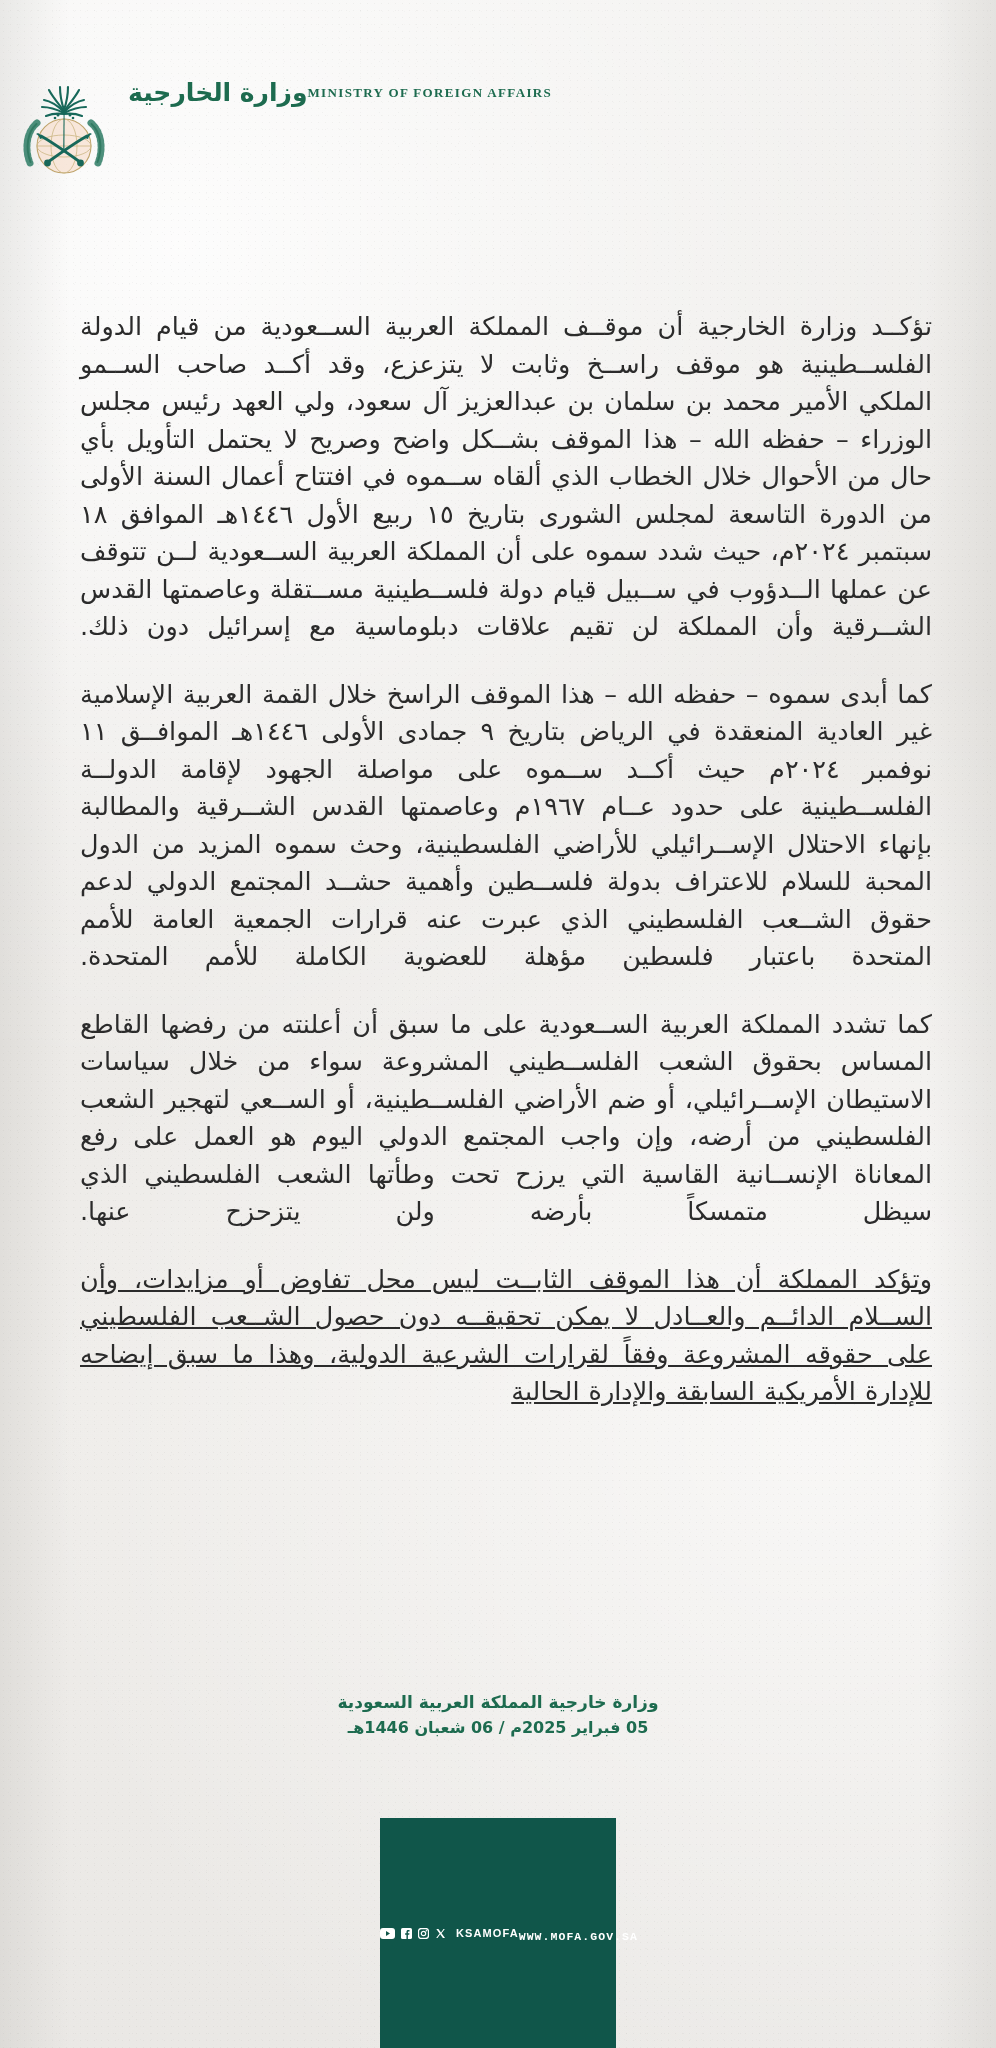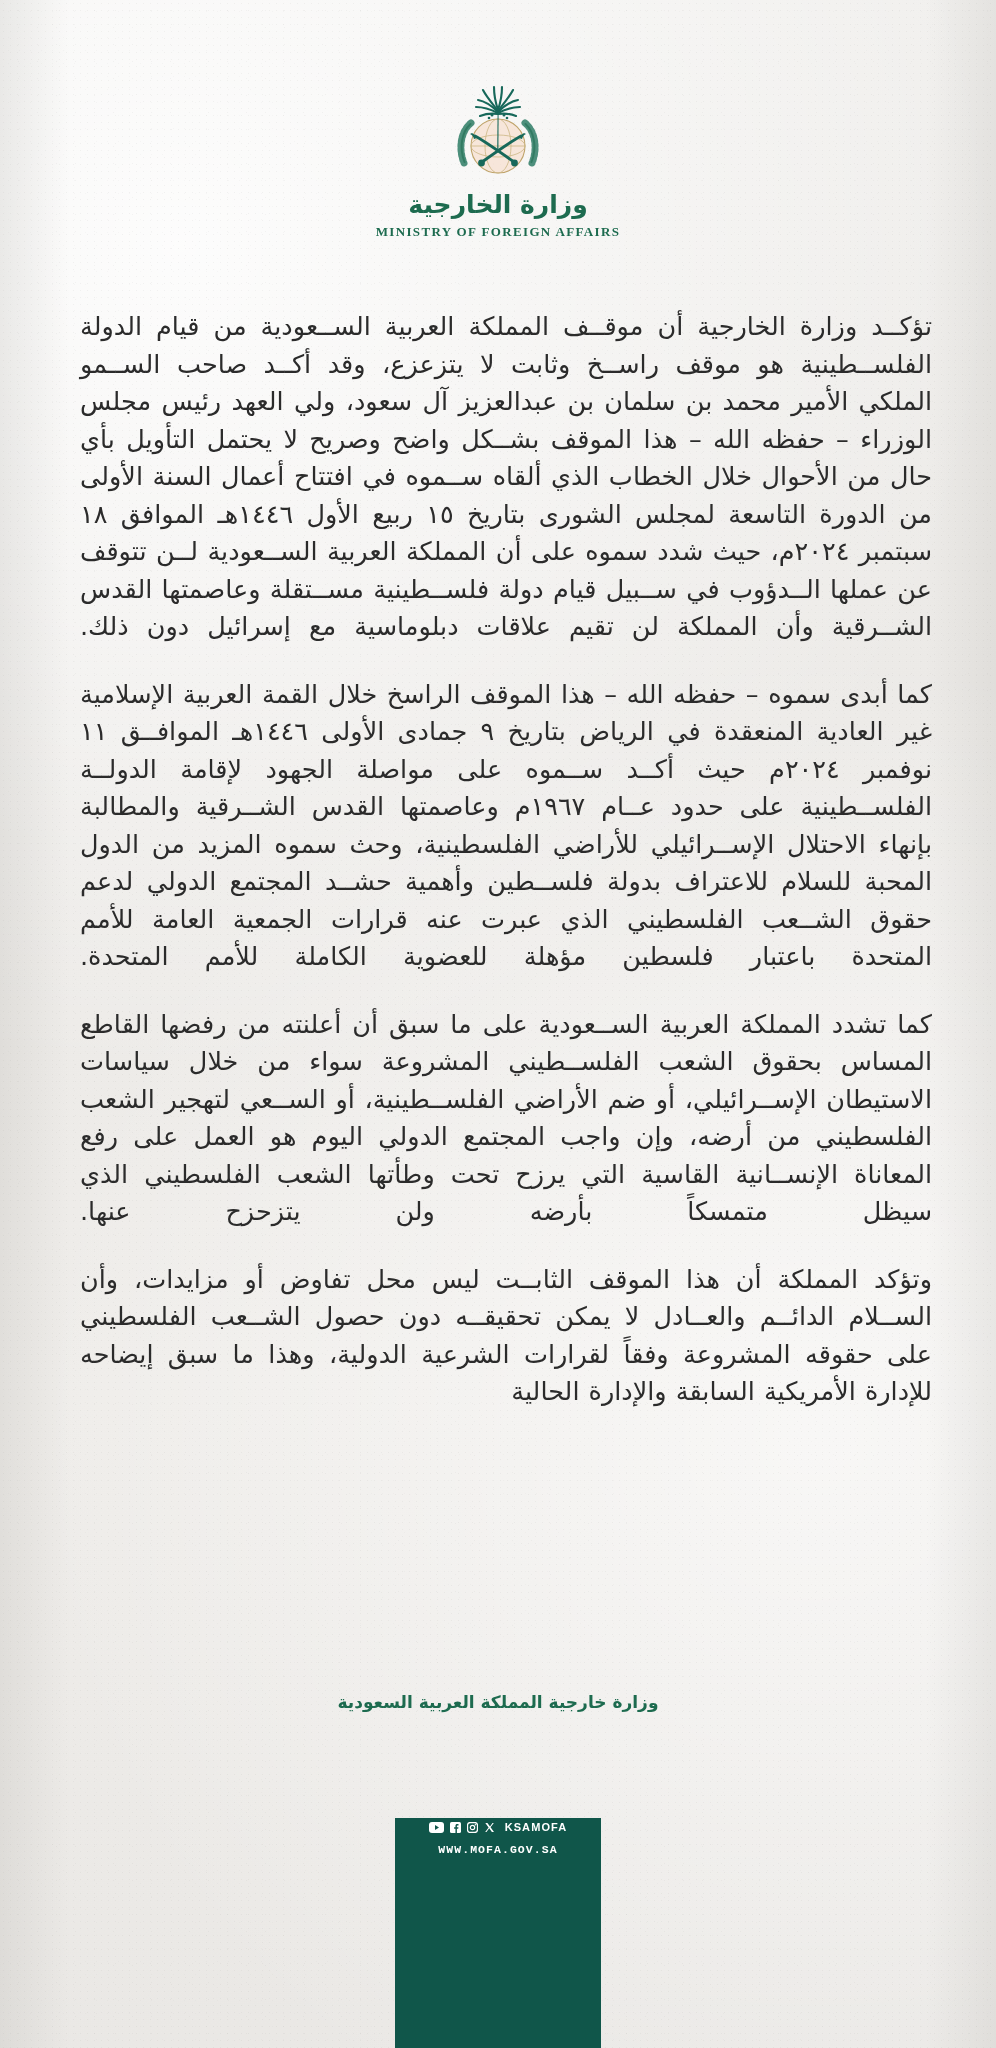--- a/index.html
+++ b/index.html
@@ -46,22 +46,22 @@
       linear-gradient(to right, rgba(160,158,152,.18) 0, rgba(160,158,152,0) 7%, rgba(160,158,152,0) 93%, rgba(160,158,152,.16) 100%);
   }
 
   
   #header {
     position: absolute;
     top: 78px;
     left: 0;
     right: 0;
     display: flex;
-    flex-direction: column;
-    align-items: center;
+    flex-direction: row;
+    align-items: flex-start;
   }
   .emblem-svg { display: block; }
   .emblem-arabic {
     margin-top: 2px;
     color: #1d6b4f;
     font-family: "DejaVu Sans", sans-serif;
     font-size: 25px;
     font-weight: 700;
     letter-spacing: .5px;
     direction: rtl;
@@ -89,21 +89,21 @@
   .para {
     color: #2b2b2b;
     font-family: "DejaVu Sans", sans-serif;
     font-size: 25.5px;
     line-height: 37.5px;
     margin: 0 0 30px 0;
     text-align: justify;
     text-align-last: justify;
     word-spacing: 1px;
   }
-  .para:last-child { margin-bottom: 0; }
+  .para:last-child { margin-bottom: 0; text-decoration: underline; }
   .para.last-ragged { text-align-last: right; }
 
   
   #signature {
     position: absolute;
     top: 1690px;
     left: 0;
     right: 0;
     text-align: center;
     direction: rtl;
@@ -128,24 +128,24 @@
   #footer {
     position: absolute;
     left: 0;
     right: 0;
     bottom: 0;
     height: 230px;
     display: flex;
     justify-content: center;
   }
   #footer-band {
-    width: 206px;
+    width: 236px;
     background: #10564a;
     display: flex;
-    flex-direction: column;
+    flex-direction: row;
     align-items: center;
     box-sizing: border-box;
   }
   #social-row {
     display: flex;
     align-items: center;
     gap: 6px;
     height: 18px;
   }
   .social-ico { display: block; }
@@ -234,20 +234,21 @@
 
   <div id="body-text">
     <p class="para">تؤكــد وزارة الخارجية أن موقــف المملكة العربية الســعودية من قيام الدولة الفلســطينية هو موقف راســخ وثابت لا يتزعزع، وقد أكــد صاحب الســمو الملكي الأمير محمد بن سلمان بن عبدالعزيز آل سعود، ولي العهد رئيس مجلس الوزراء – حفظه الله – هذا الموقف بشــكل واضح وصريح لا يحتمل التأويل بأي حال من الأحوال خلال الخطاب الذي ألقاه ســموه في افتتاح أعمال السنة الأولى من الدورة التاسعة لمجلس الشورى بتاريخ ١٥ ربيع الأول ١٤٤٦هـ الموافق ١٨ سبتمبر ٢٠٢٤م، حيث شدد سموه على أن المملكة العربية الســعودية لــن تتوقف عن عملها الــدؤوب في ســبيل قيام دولة فلســطينية مســتقلة وعاصمتها القدس الشــرقية وأن المملكة لن تقيم علاقات دبلوماسية مع إسرائيل دون ذلك.</p>
     <p class="para">كما أبدى سموه – حفظه الله – هذا الموقف الراسخ خلال القمة العربية الإسلامية غير العادية المنعقدة في الرياض بتاريخ ٩ جمادى الأولى ١٤٤٦هـ الموافــق ١١ نوفمبر ٢٠٢٤م حيث أكــد ســموه على مواصلة الجهود لإقامة الدولــة الفلســطينية على حدود عــام ١٩٦٧م وعاصمتها القدس الشــرقية والمطالبة بإنهاء الاحتلال الإســرائيلي للأراضي الفلسطينية، وحث سموه المزيد من الدول المحبة للسلام للاعتراف بدولة فلســطين وأهمية حشــد المجتمع الدولي لدعم حقوق الشــعب الفلسطيني الذي عبرت عنه قرارات الجمعية العامة للأمم المتحدة باعتبار فلسطين مؤهلة للعضوية الكاملة للأمم المتحدة.</p>
     <p class="para">كما تشدد المملكة العربية الســعودية على ما سبق أن أعلنته من رفضها القاطع المساس بحقوق الشعب الفلســطيني المشروعة سواء من خلال سياسات الاستيطان الإســرائيلي، أو ضم الأراضي الفلســطينية، أو الســعي لتهجير الشعب الفلسطيني من أرضه، وإن واجب المجتمع الدولي اليوم هو العمل على رفع المعاناة الإنســانية القاسية التي يرزح تحت وطأتها الشعب الفلسطيني الذي سيظل متمسكاً بأرضه ولن يتزحزح عنها.</p>
     <p class="para last-ragged">وتؤكد المملكة أن هذا الموقف الثابــت ليس محل تفاوض أو مزايدات، وأن الســلام الدائــم والعــادل لا يمكن تحقيقــه دون حصول الشــعب الفلسطيني على حقوقه المشروعة وفقاً لقرارات الشرعية الدولية، وهذا ما سبق إيضاحه للإدارة الأمريكية السابقة والإدارة الحالية</p>
   </div>
 
   <div id="signature">
     <div class="sig-line1">وزارة خارجية المملكة العربية السعودية</div>
+    <div class="sig-line2">05 فبراير 2025م / 06 شعبان 1446هـ</div>
   </div>
 
   <div id="footer">
     <div id="footer-band">
 
       <div id="social-row">
         <span>
           <svg class="social-ico" width="15" height="11" viewBox="0 0 15 11" aria-hidden="true">
             <rect x="0" y="0" width="15" height="11" rx="3" fill="#ffffff"></rect>
             <path d="M6 3 L10 5.5 L6 8 Z" fill="#10564a"></path>

